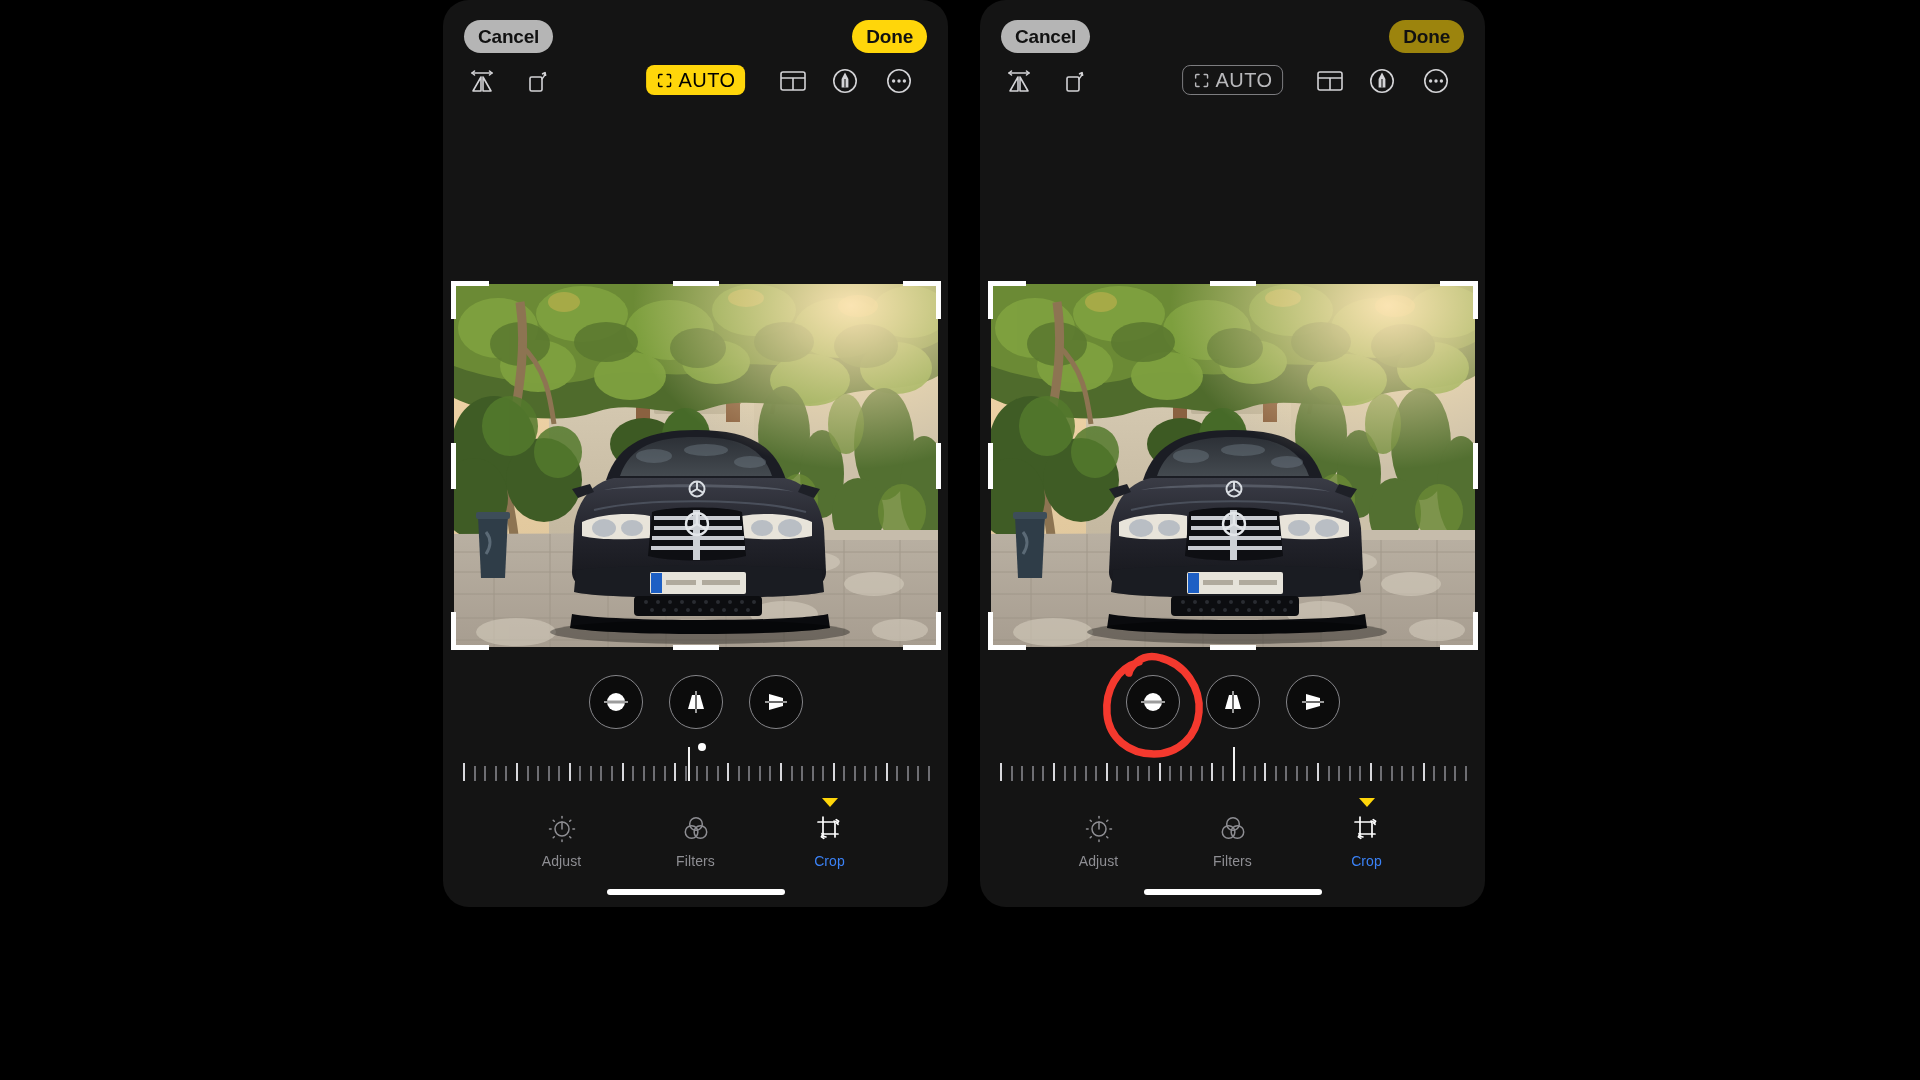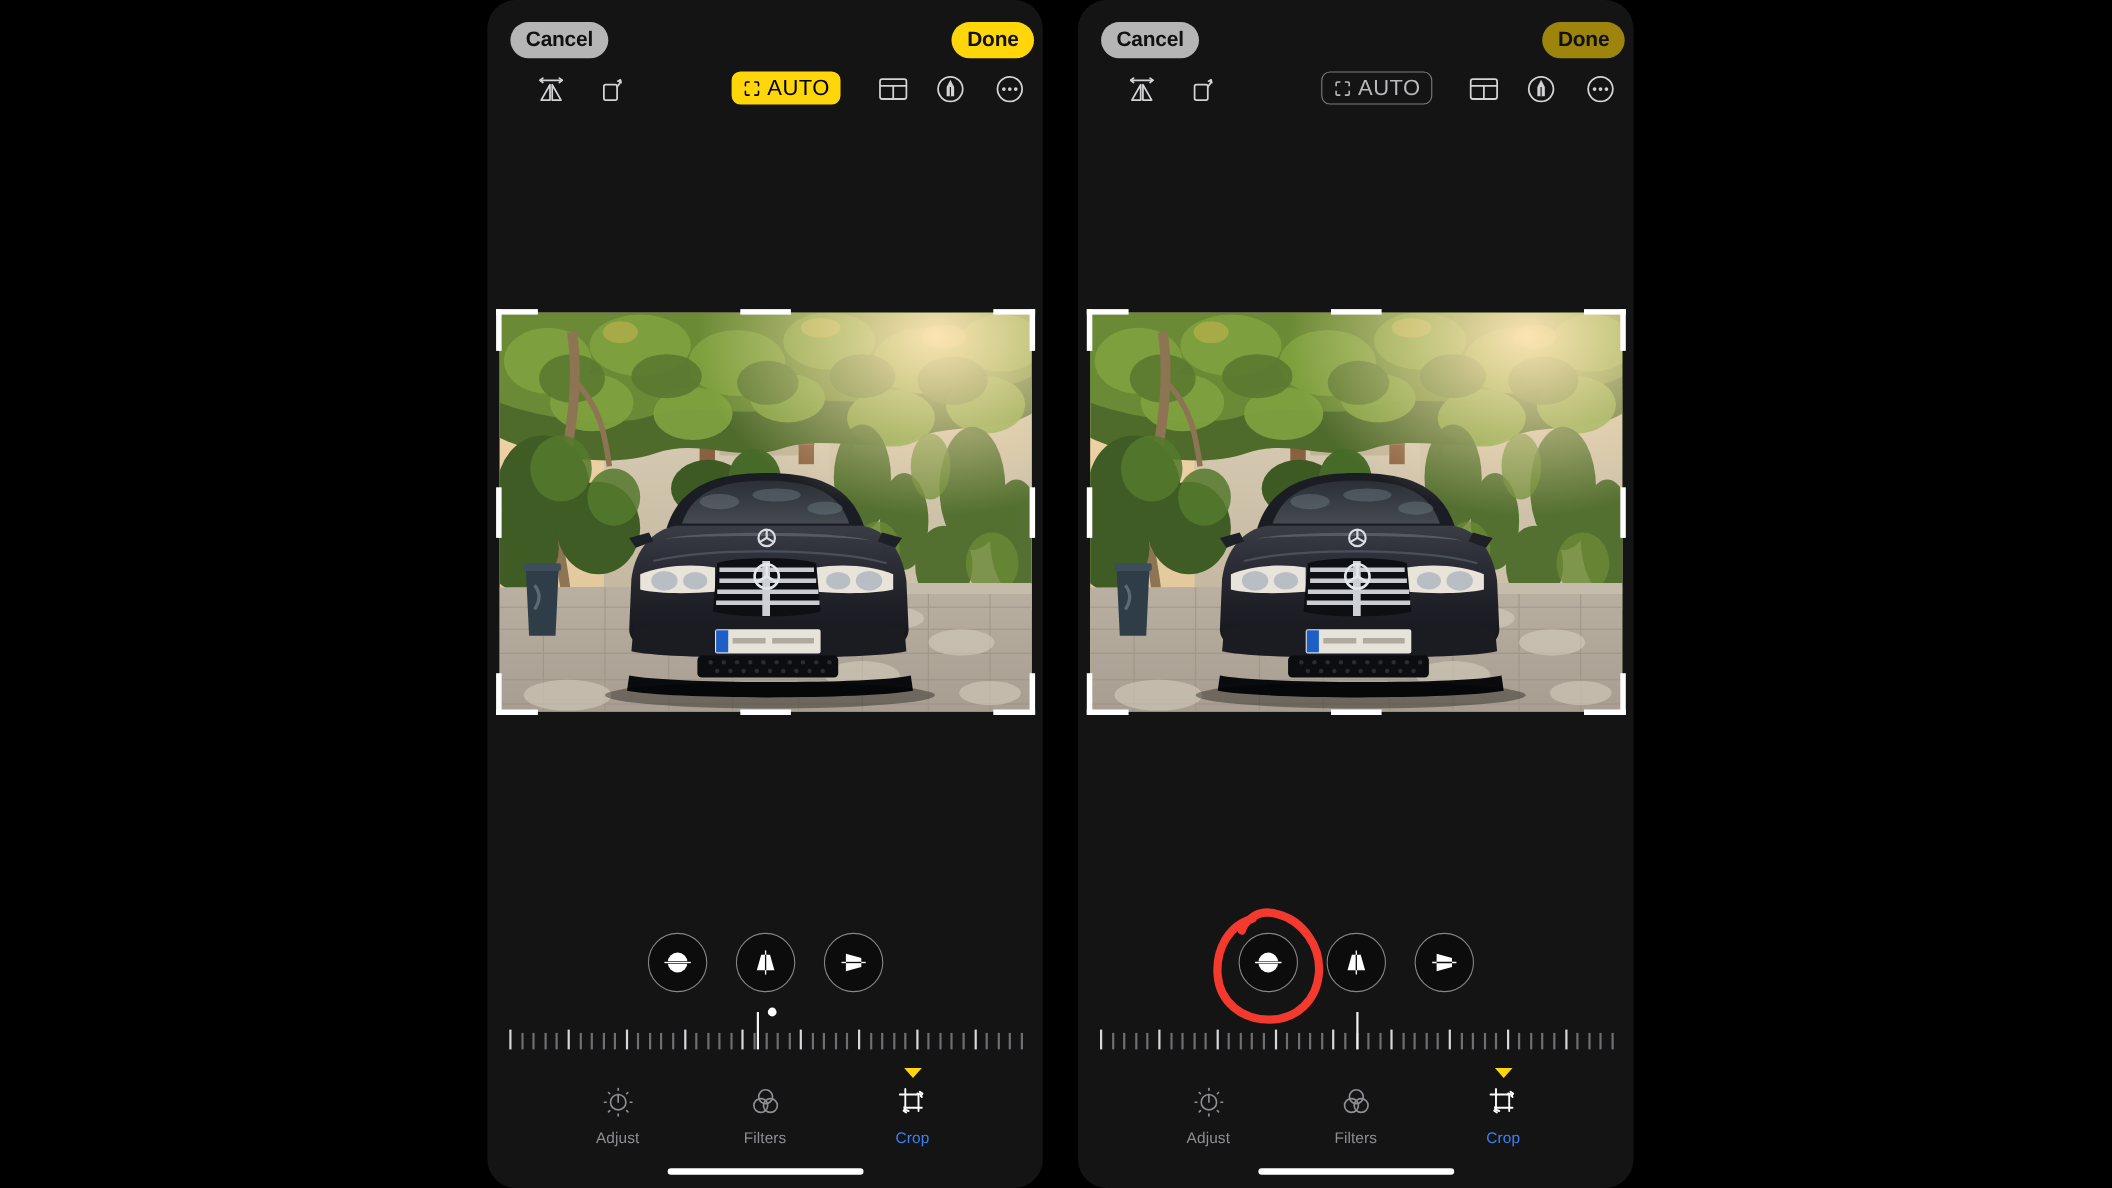--- a/index.html
+++ b/index.html
@@ -17,21 +17,21 @@
     position: relative;
     width: 1920px;
     height: 1080px;
     background: #000;
   }
 
   
   .phone {
     position: absolute;
     top: 0;
-    height: 1080px;
+    height: 907px;
     background: #141414;
     overflow: hidden;
   }
   .phone.left  { left: 443px;  width: 505px; border-radius: 26px 26px 26px 26px; }
   .phone.right { left: 980px;  width: 505px; border-radius: 26px 26px 26px 26px; }
 
   
   .topbar {
     position: absolute;
     top: 20px;
@@ -47,31 +47,30 @@
     border-radius: 17px;
     font-size: 19px;
     font-weight: bold;
     letter-spacing: -0.2px;
     text-align: center;
     padding: 0 14px;
     color: #111;
     white-space: nowrap;
   }
   .pill.cancel { left: 21px;  background: #b5b5b5; }
-  .pill.done   { right: 8px; background: #ffd60a; }
+  .pill.done   { right: 21px; background: #ffd60a; }
   .pill.done.dimmed { background: #9c840d; }
 
   
   .toolrow {
     position: absolute;
     top: 64px;
     left: 0;
     width: 100%;
     height: 42px;
-    margin-left: 19px;
   }
   .tool {
     position: absolute;
     top: 0;
     width: 34px;
     height: 34px;
     display: flex;
     align-items: center;
     justify-content: center;
   }

